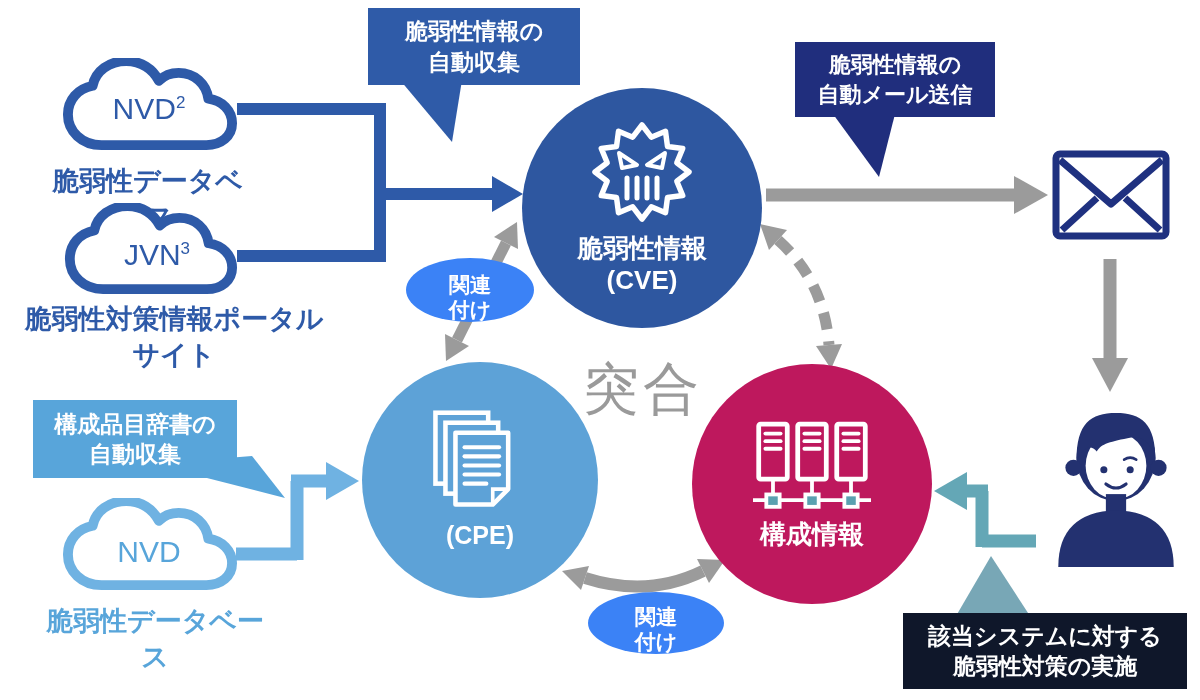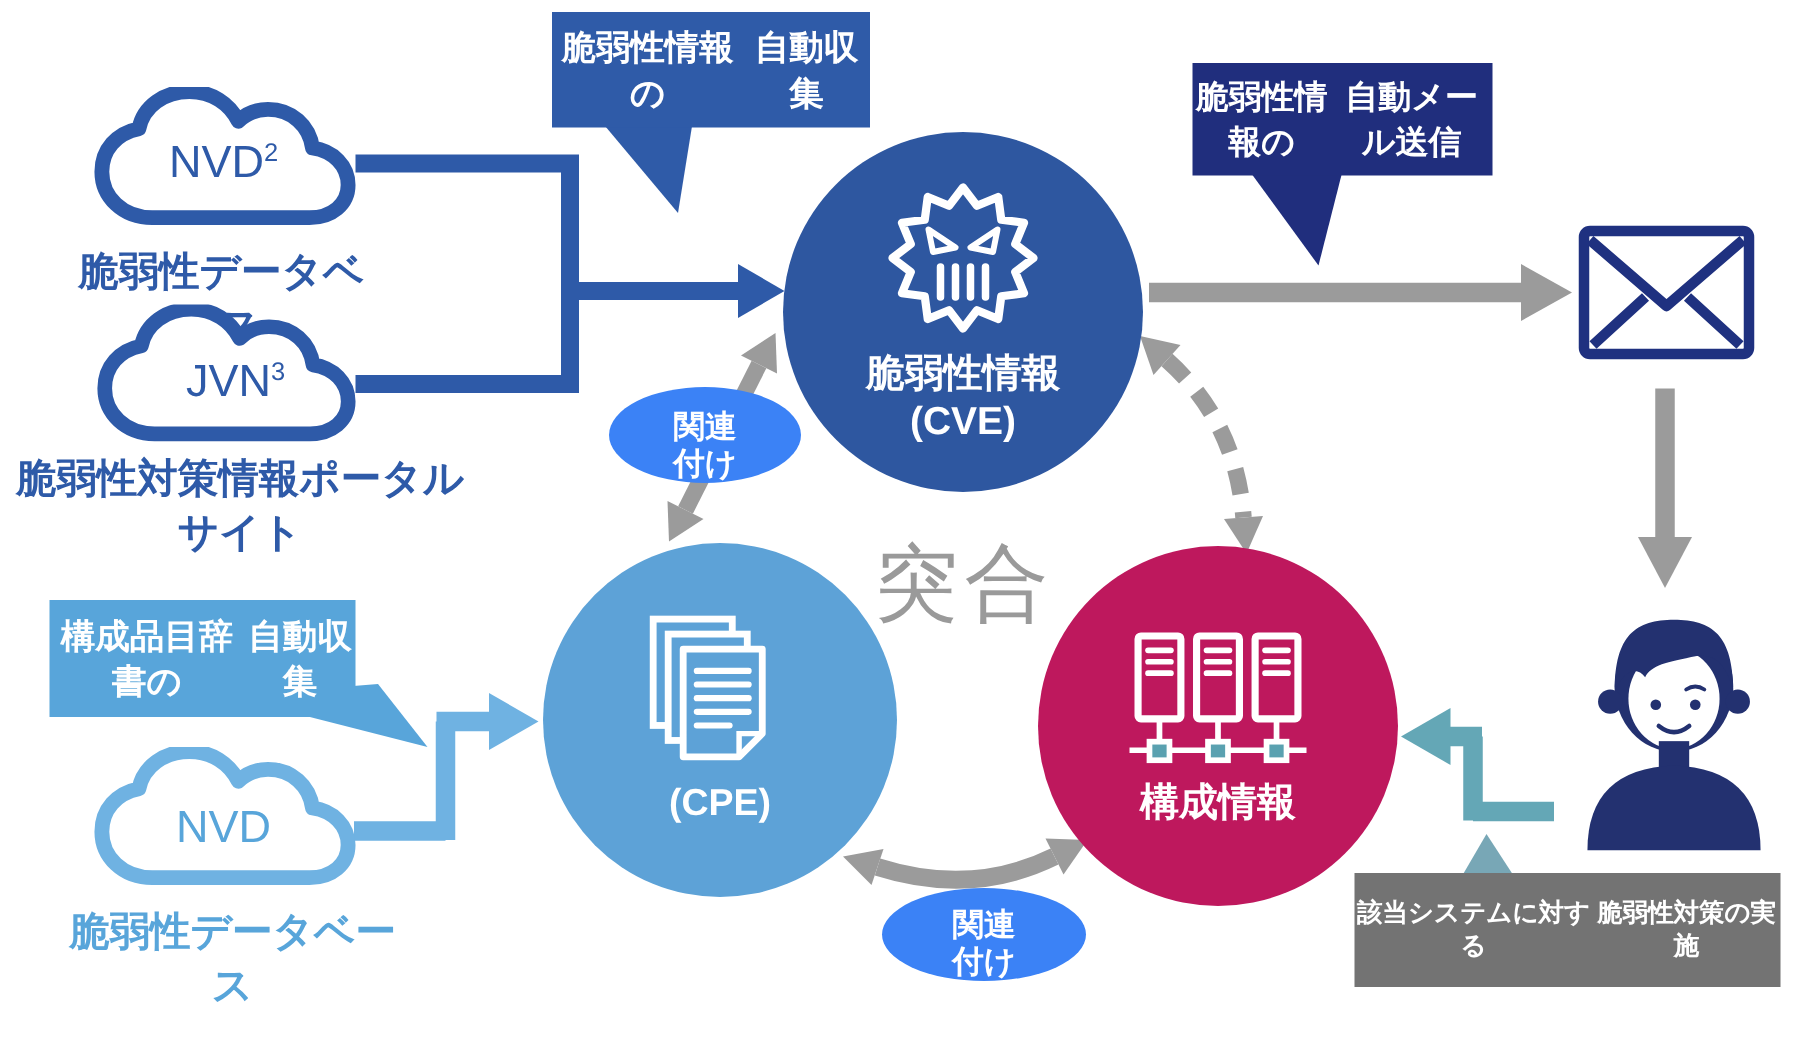--- a/index.html
+++ b/index.html
@@ -1,26 +1,26 @@
 <!DOCTYPE html>
 <html><head>
 <meta charset="utf-8">
 <style>
   html,body{margin:0;padding:0;background:#fff;}
   #stage{position:relative;width:1200px;height:700px;background:#fff;overflow:hidden;
          font-family:"Liberation Sans","DejaVu Sans",sans-serif;}
   .abs{position:absolute;}
   svg{display:block;}
   
-  .callout{position:absolute;display:flex;flex-direction:row;align-items:center;justify-content:center;
+  .callout{position:absolute;display:flex;flex-direction:column;align-items:center;justify-content:center;
            color:#fff;font-weight:bold;text-align:center;line-height:1.32;z-index:3;}
   .callout.c1{left:368px;top:8px;width:212px;height:77px;background:#2f5ba8;font-size:23px;}
   .callout.c2{left:795px;top:42px;width:200px;height:75px;background:#202e7d;font-size:22px;}
   .callout.c3{left:33px;top:400px;width:204px;height:78px;background:#58a5da;font-size:23px;}
-  .callout.c4{left:903px;top:582px;width:284px;height:76px;background:#737373;font-size:17px;}
+  .callout.c4{left:903px;top:613px;width:284px;height:76px;background:#0f172a;font-size:23px;}
   
   .node{position:absolute;border-radius:50%;display:flex;flex-direction:column;align-items:center;
         justify-content:center;color:#fff;font-weight:bold;text-align:center;z-index:2;}
   .node .ttl{font-size:26px;line-height:1.25;}
   .node.cve{left:522px;top:88px;width:240px;height:240px;background:#2e57a0;text-align:right;}
   .node.cpe{left:362px;top:362px;width:236px;height:236px;background:#5da2d7;}
   .node.cpe .ttl{font-size:25px;}
   .node.cfg{left:692px;top:364px;width:240px;height:240px;background:#be185d;}
   .node .icon{margin-bottom:8px;}
   
@@ -96,21 +96,21 @@
     <span>NVD</span><sup>2</sup>
   </div>
   <div class="srclabel" style="left:40px;top:163px;width:215px;">脆弱性データベース</div>
 
   <svg class="abs" style="left:62px;top:203px;z-index:2" width="176" height="103" viewBox="0 0 180 105">
     <path d="M42 88 C22 88 8 74 8 57 C8 42 18 31 33 28 C36 13 50 3 67 3 C82 3 94 11 100 23 C105 18 112 15 120 15 C136 15 148 26 150 41 C164 43 174 53 174 66 C174 79 163 88 148 88 Z" fill="#fff" stroke="#2e5aa8" stroke-width="10" stroke-linejoin="round"></path>
   </svg>
   <div class="cloudtxt" style="left:102px;top:238px;width:110px;">
     <span>JVN</span><sup>3</sup>
   </div>
-  <div class="srclabel" style="left:0px;top:301px;width:320px;">脆弱性対策情報ポータルサイト</div>
+  <div class="srclabel" style="left:14px;top:301px;width:320px;">脆弱性対策情報ポータルサイト</div>
 
   <svg class="abs" style="left:60px;top:498px;z-index:2" width="178" height="104" viewBox="0 0 180 105">
     <path d="M42 88 C22 88 8 74 8 57 C8 42 18 31 33 28 C36 13 50 3 67 3 C82 3 94 11 100 23 C105 18 112 15 120 15 C136 15 148 26 150 41 C164 43 174 53 174 66 C174 79 163 88 148 88 Z" fill="#fff" stroke="#6fb2e2" stroke-width="10" stroke-linejoin="round"></path>
   </svg>
   <div class="cloudtxt" style="left:94px;top:535px;width:110px;color:#58a5da;"><span>NVD</span></div>
   <div class="srclabel lb" style="left:40px;top:603px;width:230px;">脆弱性データベース</div>
 
   <div class="callout c1">
     <span>脆弱性情報の</span>
     <span>自動収集</span>

